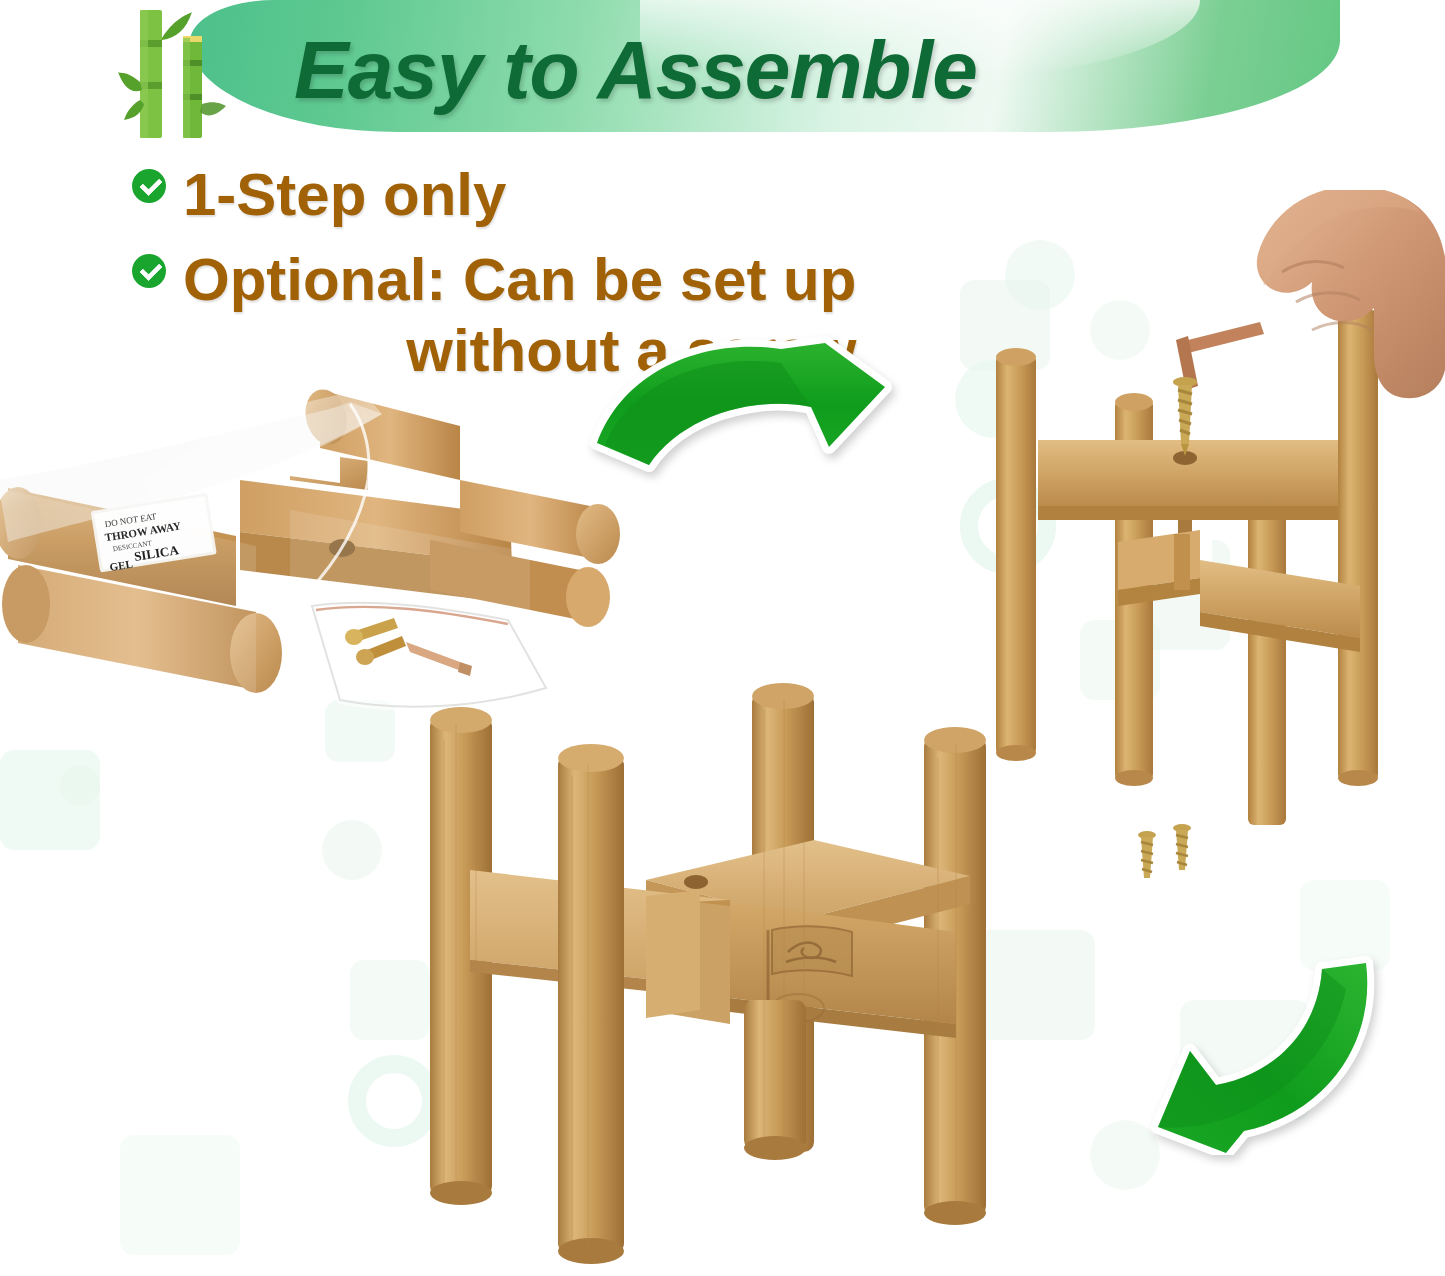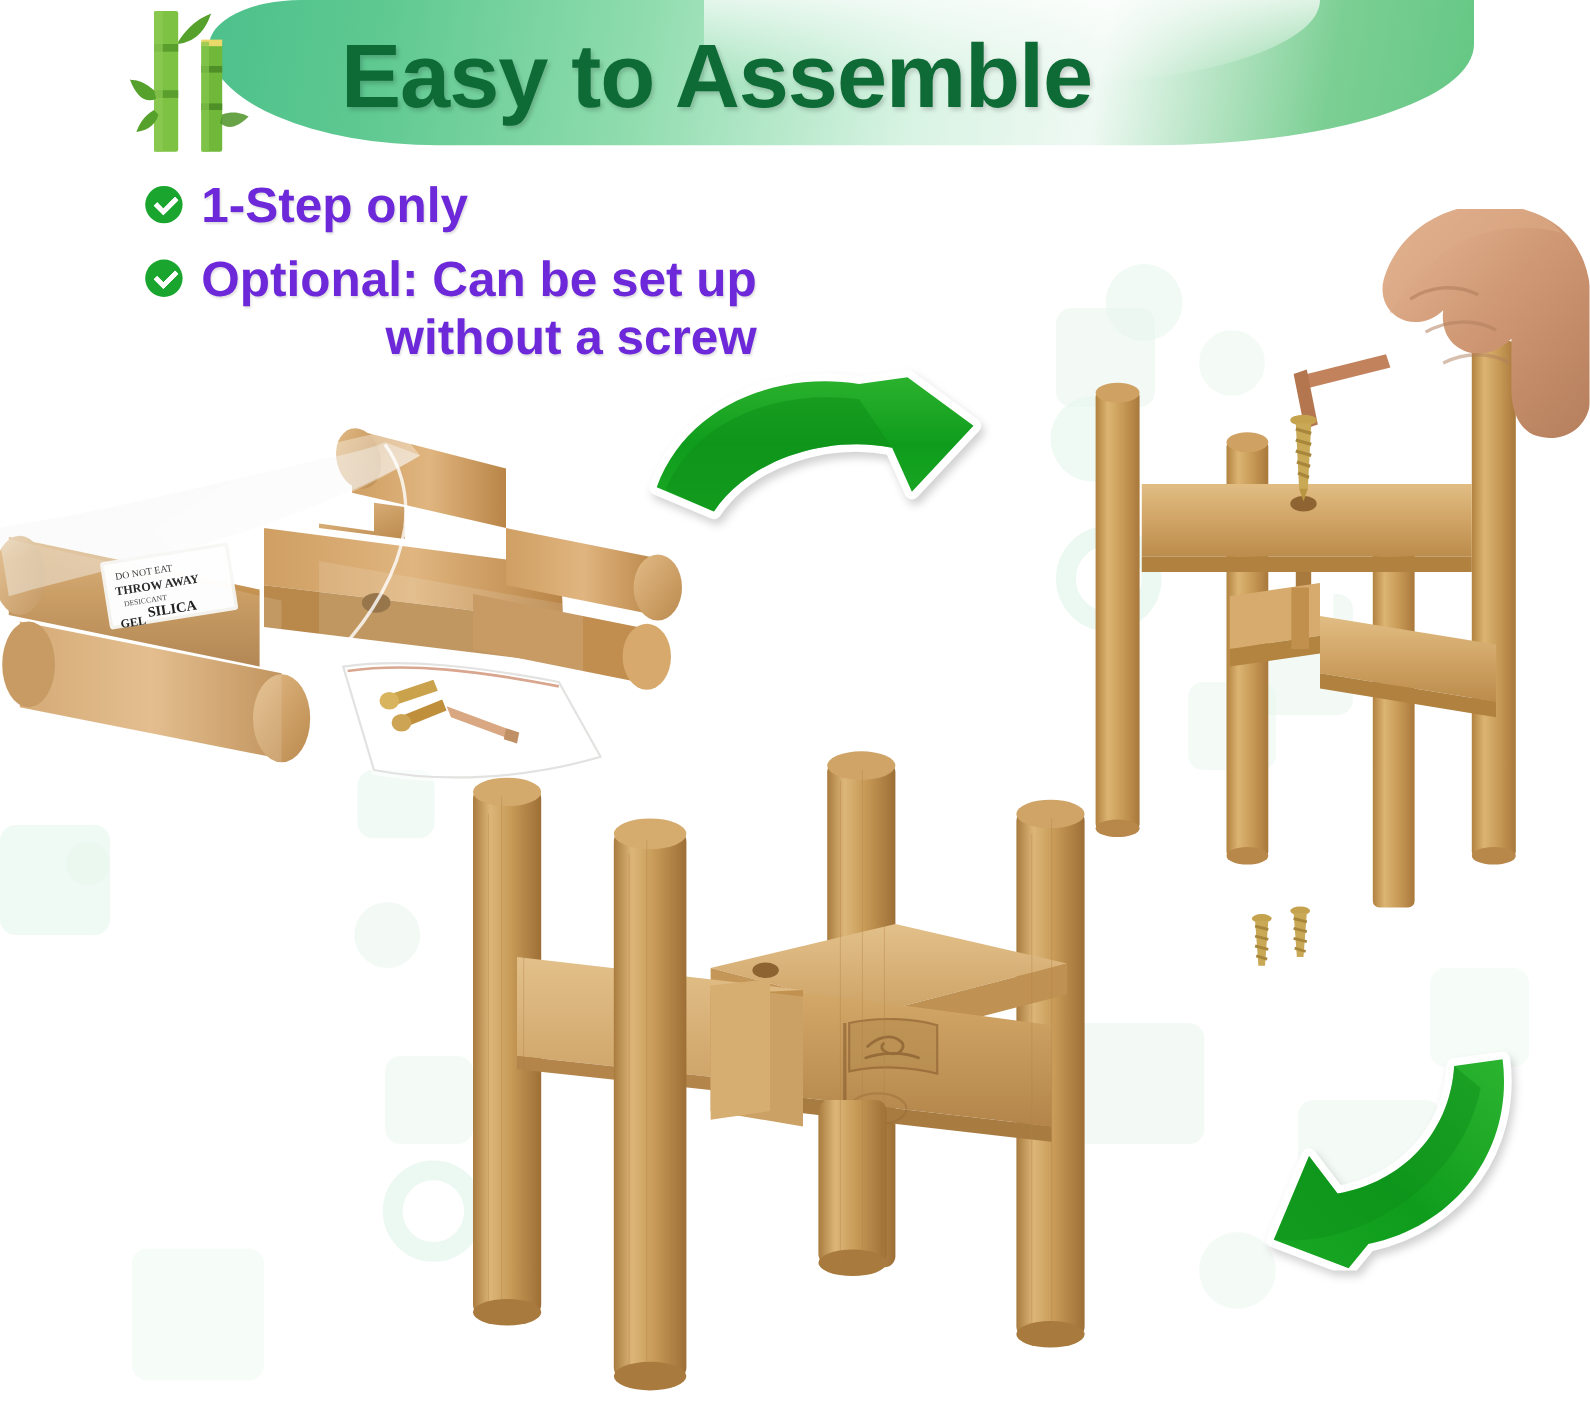--- a/index.html
+++ b/index.html
@@ -25,45 +25,46 @@
     border-bottom-right-radius:420px 132px;
     border-top-left-radius:120px 60px;
   }
   .banner-gloss{
     position:absolute;left:640px;top:0;width:560px;height:78px;
     background:linear-gradient(180deg,rgba(255,255,255,.72),rgba(255,255,255,0));
     border-bottom-right-radius:260px 78px;
     pointer-events:none;
   }
   .title{
-    position:absolute;left:310px;top:22px;width:900px;height:96px;
+    position:absolute;left:294px;top:22px;width:900px;height:96px;
     font-size:82px;font-weight:bold;color:#0e6b36;
     letter-spacing:-1px;line-height:96px;
     text-shadow:2px 3px 4px rgba(0,0,0,.18);
     white-space:nowrap;
+    font-style:italic;
   }
 
   
   .bamboo{position:absolute;left:118px;top:8px;width:120px;height:135px;}
 
   
   .bullets{position:absolute;left:132px;top:160px;width:760px;}
   .bullet{display:flex;align-items:flex-start;margin-bottom:14px;}
   .check{
     flex:0 0 auto;width:34px;height:34px;border-radius:50%;
     background:#1aa62e;margin-top:9px;margin-right:17px;
     position:relative;
   }
   .check::after{
     content:"";position:absolute;left:9px;top:9px;
     width:15px;height:8px;border-left:5px solid #fff;border-bottom:5px solid #fff;
     transform:rotate(-45deg);border-radius:1px;
   }
   .bullet-text{
-    font-size:45px;font-weight:bold;color:#6d28d9;line-height:1.18;
+    font-size:60px;font-weight:bold;color:#a16207;line-height:1.18;
     text-shadow:1px 2px 2px rgba(0,0,0,.13);
   }
 
   
   .photo{position:absolute;}
 
   
   .arrow{position:absolute;filter:drop-shadow(3px 5px 4px rgba(0,0,0,.18));}
 </style>
 </head>

